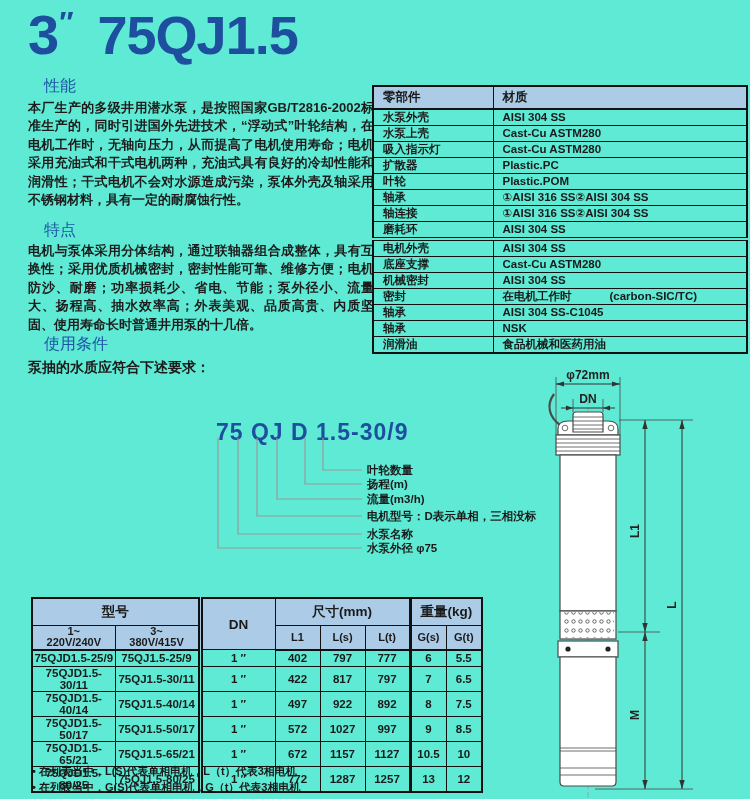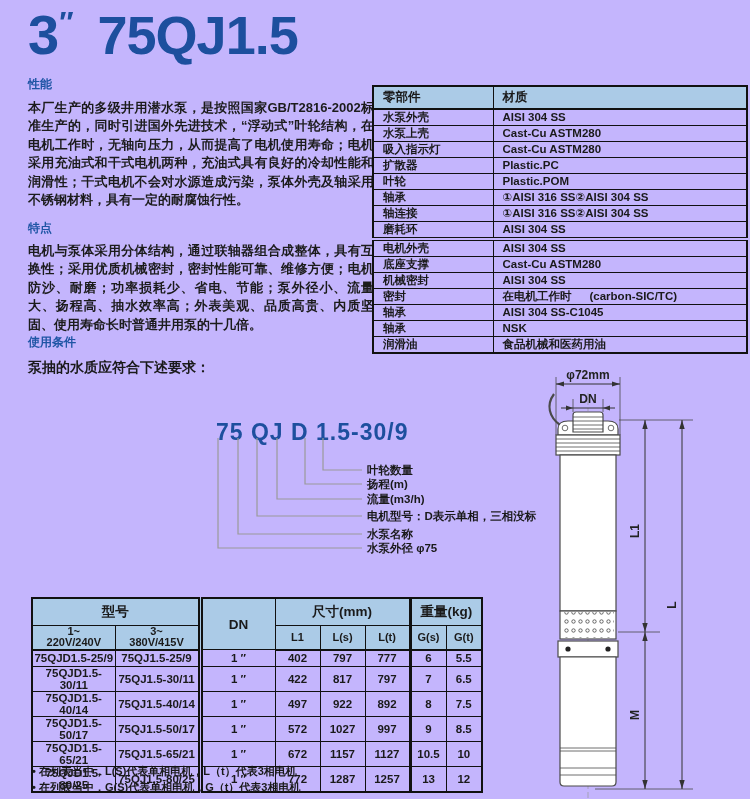--- a/index.html
+++ b/index.html
@@ -1,44 +1,44 @@
 <!DOCTYPE html>
 <html><head>
 <meta charset="utf-8">
 <style>
   * { margin:0; padding:0; box-sizing:border-box; }
   html,body { background:#e8e8e8; }
   body { font-family:"Liberation Sans","DejaVu Sans",sans-serif; }
-  .page { position:relative; width:750px; height:799px; background:#c4b5fd; overflow:hidden;
+  .page { position:relative; width:750px; height:799px; background:#5eead4; overflow:hidden;
           color:#1a1a1a; margin:0 auto; }
 
   
   .title { position:absolute; left:28px; top:2px; color:#1d4f9e; font-weight:800; white-space:nowrap; }
   .t-size  { font-size:56px; letter-spacing:-2px; }
   .t-prime { font-size:30px; position:relative; top:-22px; margin-left:2px; }
   .t-model { font-size:54px; margin-left:24px; letter-spacing:-1px; }
 
   
-  .sec  { position:absolute; left:28px; font-size:12px; font-weight:700; color:#1f55a5; }
+  .sec  { position:absolute; left:44px; font-size:16px; font-weight:400; color:#1f55a5; }
   .para { position:absolute; left:28px; width:346px; font-size:13px; font-weight:bold;
           line-height:18.4px; text-align:justify; color:#1c1c1c; }
   .use-intro { position:absolute; left:28px; top:359px; font-size:14px; font-weight:bold; }
   .use-list  { position:absolute; left:28px; top:377px; font-size:12.5px; font-weight:bold; }
   .use-item  { line-height:17.6px; }
 
   
   .materials { position:absolute; left:372px; top:85px; width:374px;
                border-collapse:collapse; table-layout:fixed; }
   .materials th, .materials td { border:1px solid #111; font-weight:bold; text-align:left;
                padding:0 0 0 9px; overflow:hidden; white-space:nowrap; }
   .materials th { background:#abcbe7; height:23px; font-size:12.5px; border-bottom:2px solid #111; }
   .materials td { height:16px; font-size:11.5px; line-height:15px; }
   .materials { border:2px solid #111; }
   .materials tbody.motor-group tr:first-child td { border-top:4px double #111; }
-  .mat-note { margin-left:18px; }
+  .mat-note { margin-left:38px; }
 
   
   .model-code { position:absolute; left:216px; top:419px; font-size:23px; font-weight:700;
                 color:#1d4f9e; letter-spacing:1px; white-space:nowrap; }
   .bk-lines { position:absolute; left:200px; top:438px; }
   .bk-label { position:absolute; left:367px; font-size:11.5px; font-weight:bold; white-space:nowrap; }
 
   
   .pump-svg { position:absolute; left:535px; top:365px; }
   .pump-svg .outline { stroke:#4a4a4a; fill:#ffffff; stroke-width:1.2; }

